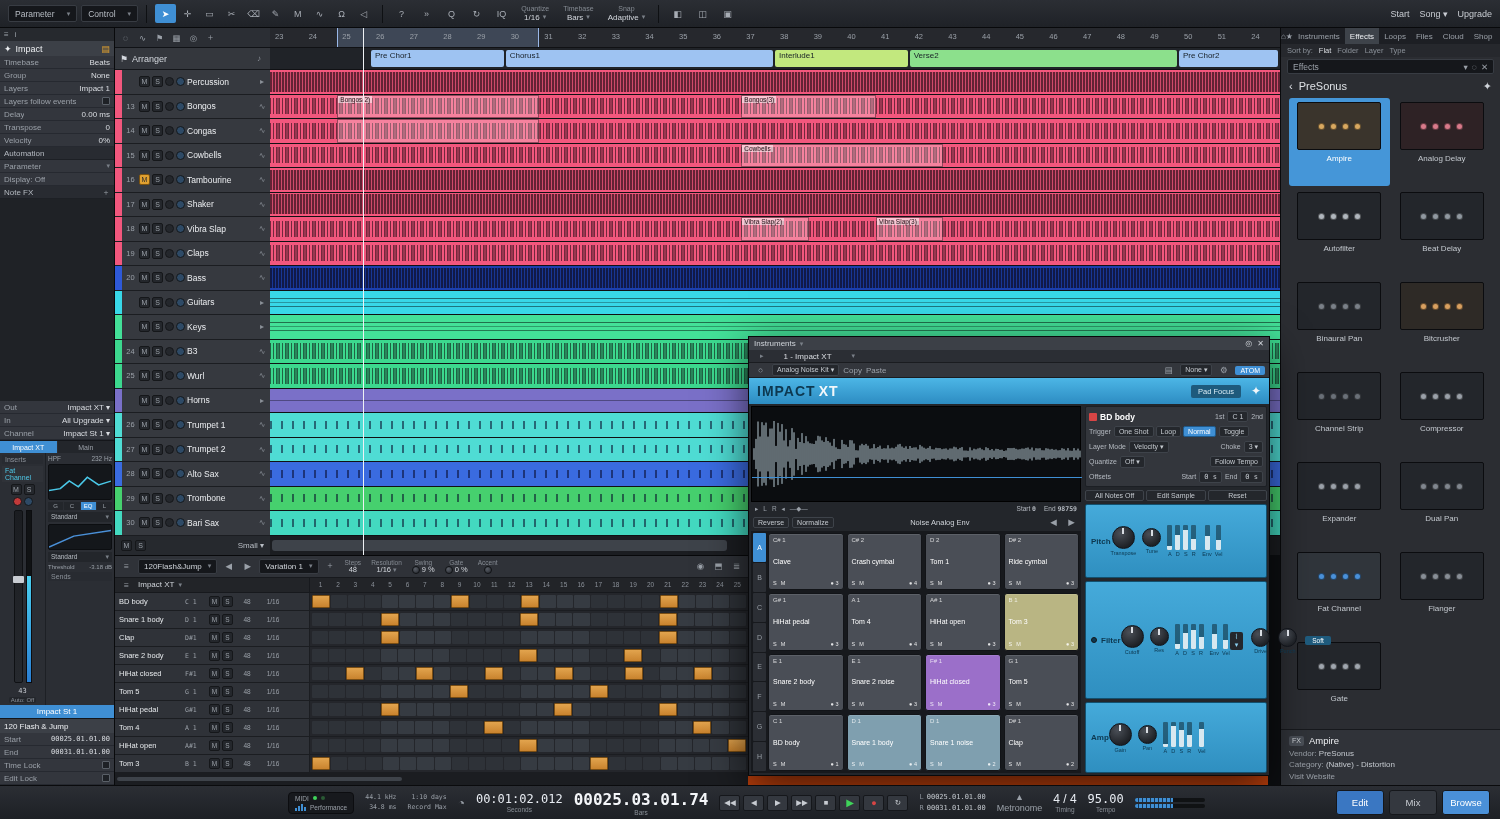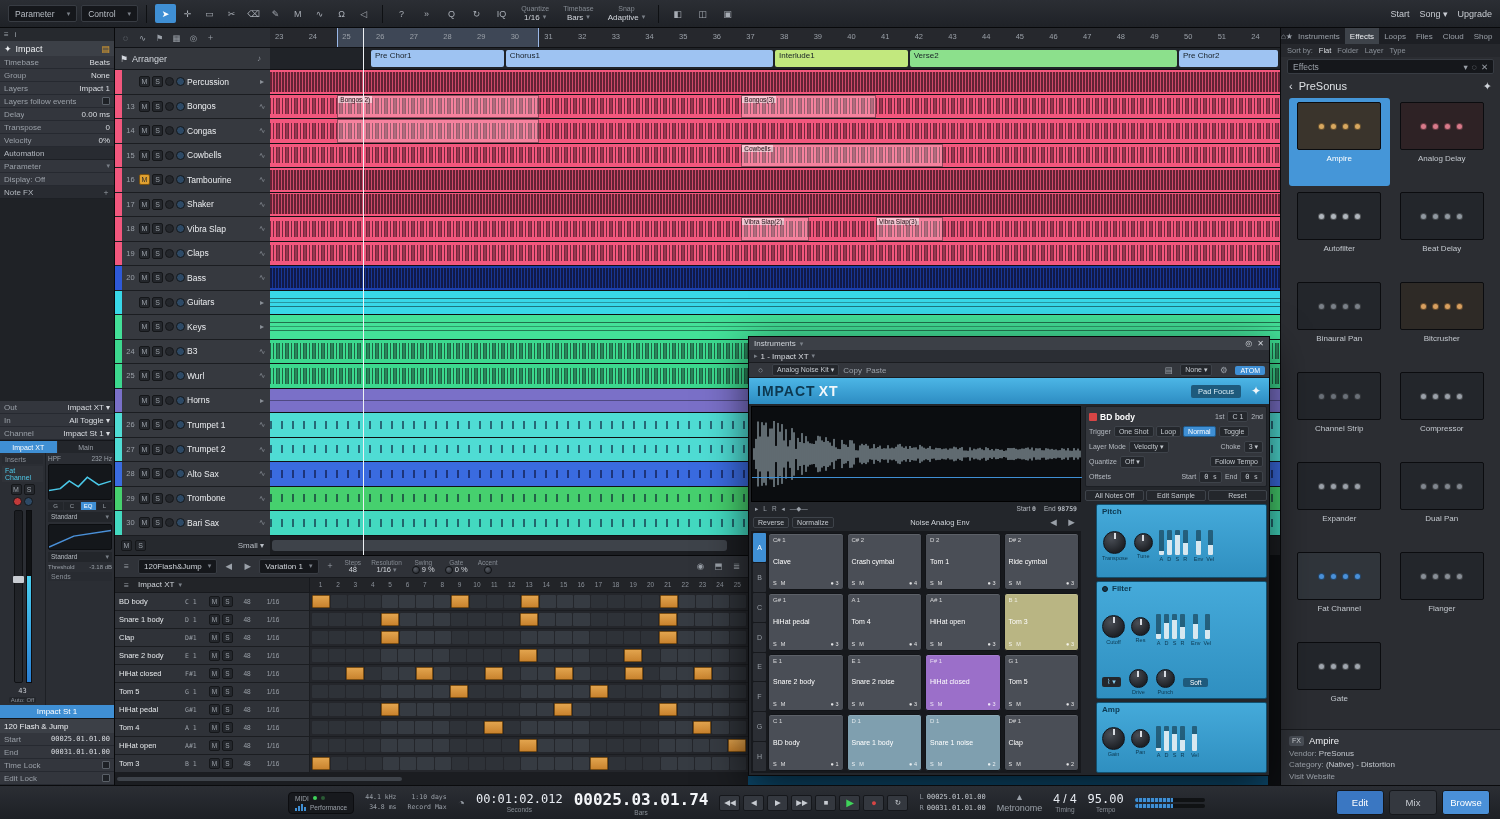--- a/index.html
+++ b/index.html
@@ -1,17 +1,17 @@
 <!DOCTYPE html>
 <html><head>
 <meta charset="utf-8">
 <style>
   * { margin:0; padding:0; box-sizing:border-box; }
   body { width:1500px; height:819px; overflow:hidden; background:#0d0f12; font-family:"Liberation Sans",sans-serif; }
-  .app { position:relative; width:1268px; height:819px; background:#0c4a6e; color:#c6cbd2; font-size:9px; }
+  .app { position:relative; width:1268px; height:819px; background:#c2410c; color:#c6cbd2; font-size:9px; }
   .mono { font-family:"DejaVu Sans Mono",monospace; }
   .arr { color:#7a8088; font-size:7px; }
 
   
   .toolbar { position:absolute; left:0; top:0; width:1500px; height:28px; background:linear-gradient(#2b2e34,#1f2227); border-bottom:1px solid #08090b; display:flex; align-items:center; gap:4px; padding:0 8px; z-index:40; }
   .tb-dd { height:17px; background:#15171b; border:1px solid #383c43; border-radius:2px; display:flex; align-items:center; gap:12px; padding:0 6px; color:#b8bdc4; font-size:8.5px; }
   .tb-sep { width:1px; height:18px; background:#0e1013; margin:0 4px; }
   .tool { min-width:21px; height:19px; display:flex; align-items:center; justify-content:center; color:#a8adb5; border-radius:2px; font-size:9px; padding:0 2px; }
   .tool.sel { background:#3f8fd4; color:#fff; }
   .tools { display:flex; gap:1px; }
@@ -128,21 +128,21 @@
   .pval { width:24px; text-align:center; color:#9aa0a8; font-size:6.5px; }
   .cells { flex:1; display:flex; gap:1px; padding:2px; }
   .cell { flex:1; background:#2e3238; border-radius:1px; }
   .cell.g { background:#363b42; }
   .cell.on { background:linear-gradient(#e2a44e,#c9832e); border:1px solid #7a4e14; }
   .pat-scroll { height:12px; background:#1b1d21; position:relative; }
 
   
   .plugin { position:absolute; left:748px; top:336px; width:522px; height:440px; background:#2e3137; border:1px solid #08090b; box-shadow:0 12px 40px rgba(0,0,0,.65); z-index:20; display:flex; flex-direction:column; font-size:8px; }
   .plg-title { height:13px; background:#3c4047; display:flex; align-items:center; gap:4px; padding:0 5px; color:#cfd3d9; font-size:8px; }
-  .plg-dev { height:13px; background:#2b2e34; display:flex; align-items:center; gap:3px; padding:0 5px; border-bottom:1px solid #1a1c20; color:#dadde2; }
+  .plg-dev { height:13px; background:#2b2e34; display:flex; align-items:center; gap:20px; padding:0 11px; border-bottom:1px solid #1a1c20; color:#dadde2; }
   .plg-tools { height:15px; background:#33363c; display:flex; align-items:center; gap:4px; padding:0 4px; border-bottom:1px solid #1a1c20; }
   .chip { background:#24272c; border:1px solid #3e434a; border-radius:2px; padding:1px 4px; color:#c4c9cf; font-size:7px; white-space:nowrap; }
   .chip.sel { background:#3f8fd4; border-color:#1f5a8c; color:#fff; }
   .atom { background:#3f8fd4; color:#fff; border-radius:2px; padding:1px 5px; font-size:7px; }
   .plg-banner { height:26px; background:linear-gradient(#4cb6e6,#2d8cc2); display:flex; align-items:center; padding:0 8px; gap:10px; }
   .imp-logo { font-size:14px; font-weight:bold; letter-spacing:1px; color:#0d3850; }
   .imp-logo b { color:#f2f7fa; margin-left:3px; }
   .padfocus { background:#1e5a7c; color:#d8ecf6; border-radius:2px; padding:2px 7px; font-size:7.5px; margin-left:auto; }
   .ps-logo { color:#f2f7fa; font-size:12px; }
   .plg-body { flex:1; display:flex; background:#23262b; min-height:0; }
@@ -163,21 +163,21 @@
   .pfoot { display:flex; align-items:center; gap:4px; font-size:5.5px; color:rgba(255,255,255,.85); }
   .pnum2 { margin-left:auto; }
   .plg-right { flex:1; display:flex; flex-direction:column; padding:2px; gap:3px; min-width:0; }
   .samplebox { background:#33363c; border:1px solid #1c1f24; border-radius:2px; padding:2px 3px; }
   .sb-row { display:flex; align-items:center; gap:3px; height:15px; font-size:7px; color:#b4b9c0; }
   .sb-row .right { margin-left:auto; display:flex; gap:3px; align-items:center; }
   .redsq { width:8px; height:8px; background:#d84545; border-radius:1px; flex:none; }
   .sname { color:#fff; font-size:8.5px; font-weight:bold; }
   .actrow { display:flex; gap:2px; }
   .actrow .chip { flex:1; text-align:center; }
-  .blue-panel { background:linear-gradient(#45aada,#2f8fc0); border:1px solid #13506e; border-radius:2px; padding:2px 5px; display:flex; flex-direction:column;margin-left:11px; }
+  .blue-panel { background:linear-gradient(#45aada,#2f8fc0); border:1px solid #13506e; border-radius:2px; padding:2px 5px; display:flex; flex-direction:row; }
   .bp-title { font-size:8px; font-weight:bold; color:#0d3850; display:flex; gap:4px; align-items:center; }
   .bp-row { flex:1; display:flex; align-items:center; gap:6px; }
   .bp-row2 { display:flex; align-items:center; gap:8px; padding:2px 0 1px 0; }
   .kn { display:flex; flex-direction:column; align-items:center; gap:1px; }
   .knob { width:19px; height:19px; border-radius:50%; background:radial-gradient(circle at 35% 30%,#4a4f57,#1e2126 72%); border:1px solid #11141a; position:relative; flex:none; }
   .knob:after { content:""; position:absolute; left:50%; top:1px; width:2px; height:6px; margin-left:-1px; background:#d8dce2; }
   .knob.big { width:23px; height:23px; }
   .klbl { font-size:5.5px; color:#0d3850; }
   .adsr { display:flex; gap:3px; }
   .sl { display:flex; flex-direction:column; align-items:center; gap:1px; }
@@ -360,21 +360,21 @@
         <span class="plus">＋</span>
       </div>
     <div class="insp-gap"></div>
     <div id="insp-io">
         <div class="insp-row">
           <span class="lbl">Out</span>
           <span class="val">Impact XT ▾</span>
         </div>
         <div class="insp-row">
           <span class="lbl">In</span>
-          <span class="val">All Toggle ▾</span>
+          <span class="val">All Upgrade ▾</span>
         </div>
         <div class="insp-row">
           <span class="lbl">Channel</span>
           <span class="val">Impact St 1 ▾</span>
         </div>
       </div>
     <div class="chan">
       <div class="chan-tabs">
         <span class="ct sel">Impact XT</span>
         <span class="ct">Main</span>

